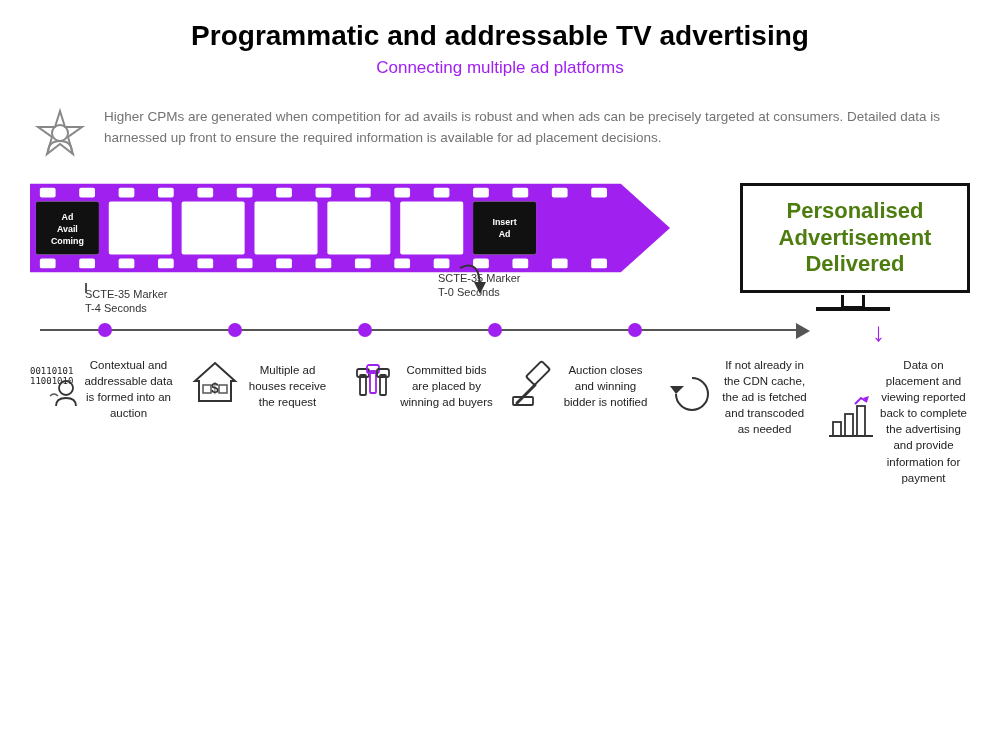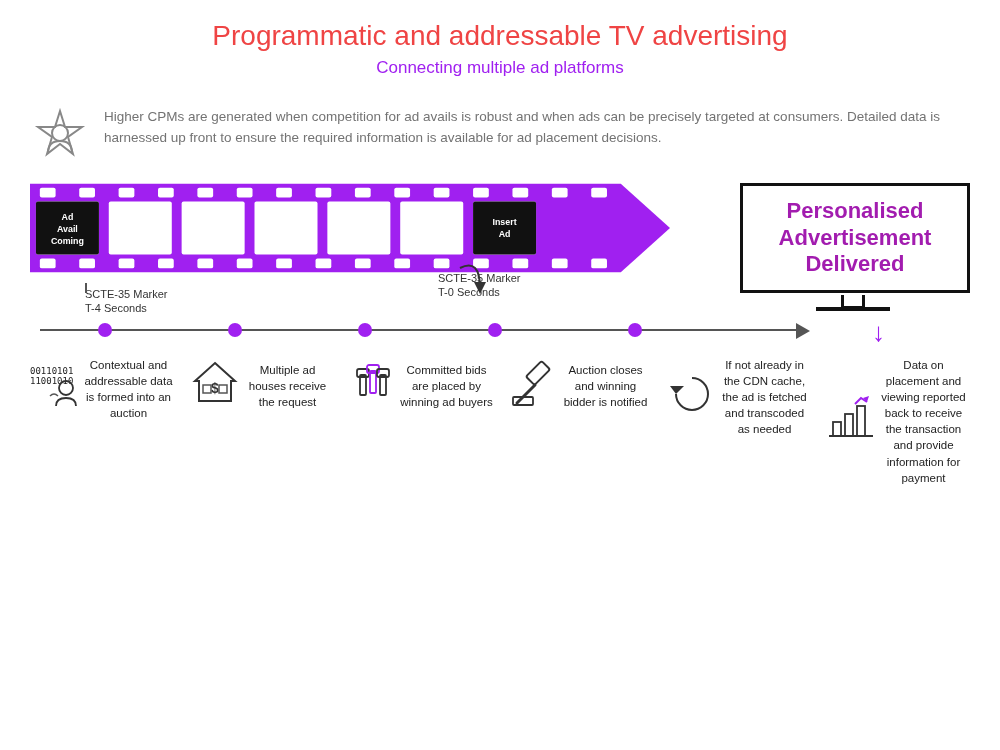--- a/index.html
+++ b/index.html
@@ -13,22 +13,22 @@
     .container {
       width: 1000px;
       height: 750px;
       padding: 20px 30px 10px 30px;
       display: flex;
       flex-direction: column;
       gap: 0;
     }
     h1 {
       font-size: 28px;
-      font-weight: 400;
-      color: #ef4444;
+      font-weight: 700;
+      color: #000000;
       text-align: center;
       margin-bottom: 6px;
     }
     .subtitle {
       color: #a020f0;
       font-size: 17px;
       text-align: center;
       margin-bottom: 29px;
     }
     .intro-row {
@@ -87,21 +87,21 @@
       height: 110px;
       border: 3px solid #111;
       display: flex;
       align-items: center;
       justify-content: center;
       background: #fff;
     }
     .ad-delivered-text {
       font-size: 22px;
       font-weight: 900;
-      color: #a21caf;
+      color: #4d7c0f;
       text-align: center;
       line-height: 1.2;
     }
     .monitor-stand {
       position: absolute;
       right: 105px;
       top: 112px;
       width: 24px;
       height: 14px;
       border-left: 3px solid #111;
@@ -372,16 +372,16 @@
           <rect x="8" y="30" width="8" height="14" fill="none" stroke="#333" stroke-width="1.8"></rect>
           <rect x="20" y="22" width="8" height="22" fill="none" stroke="#333" stroke-width="1.8"></rect>
           <rect x="32" y="14" width="8" height="30" fill="none" stroke="#333" stroke-width="1.8"></rect>
 
           <polyline points="30,12 36,6 42,10" fill="none" stroke="#a020f0" stroke-width="2"></polyline>
           <polygon points="42,10 38,6 44,4" fill="#a020f0"></polygon>
 
           <line x1="4" y1="44" x2="48" y2="44" stroke="#333" stroke-width="1.8"></line>
         </svg>
       </div>
-      <div class="step-text">Data on placement and viewing reported back to receive the transaction and provide information for payment</div>
+      <div class="step-text">Data on placement and viewing reported back to complete the advertising and provide information for payment</div>
     </div>
   </div>
 </div>
 
 </body></html>

